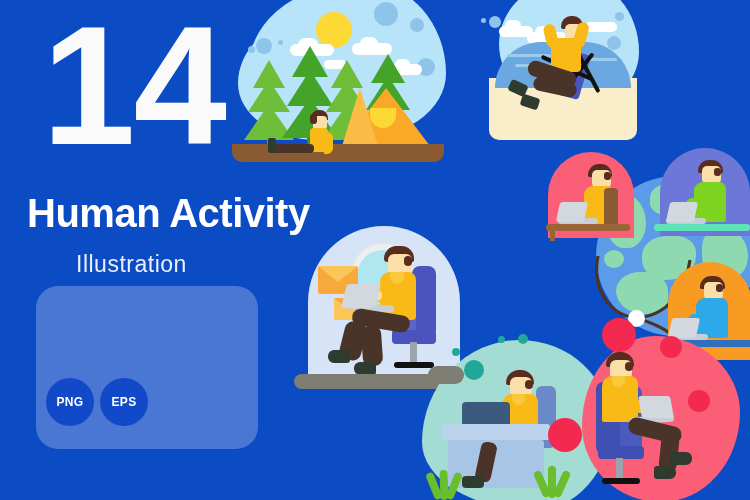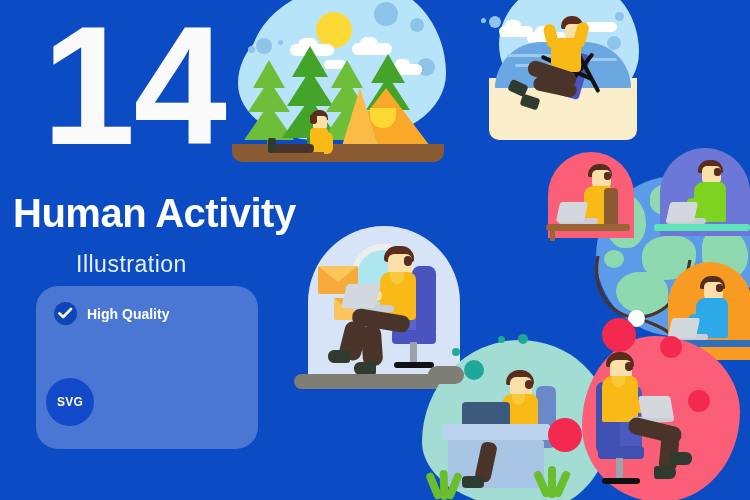--- a/index.html
+++ b/index.html
@@ -12,21 +12,21 @@
   }
   .stage { position:absolute; inset:0; width:750px; height:500px; overflow:hidden; background:#0B4BC4; }
 
   
   .numeral {
     position:absolute; left:42px; top:2px;
     font-size:168px; line-height:168px; font-weight:700;
     color:#FAFAFA; letter-spacing:-2px;
   }
   .title {
-    position:absolute; left:13px; top:190px;
+    position:absolute; left:27px; top:190px;
     font-size:40px; line-height:46px; font-weight:700;
     color:#FFFFFF; letter-spacing:-0.5px;
   }
   .subtitle {
     position:absolute; left:76px; top:250px;
     font-size:23px; line-height:28px; font-weight:300;
     color:#EAF0FB; letter-spacing:0.5px;
   }
 
   
@@ -232,31 +232,24 @@
       <div class="shoe" style="position:absolute;left:20px;top:82px;width:18px;height:12px;border-radius:3px;transform:rotate(24deg);"></div>
       <div class="shoe" style="position:absolute;left:32px;top:96px;width:18px;height:12px;border-radius:3px;transform:rotate(18deg);"></div>
     </div>
   </div>
 
   <div class="numeral">14</div>
   <div class="title">Human Activity</div>
   <div class="subtitle">Illustration</div>
 
   <div class="feature-card">
-    <div class="feature-row r1">
-      <span class="check">
-        <svg width="15" height="13" viewBox="0 0 15 13">
-            <path d="M1.5 6.5 L5.2 10 L13 2" stroke="#FFFFFF" stroke-width="2.6" fill="none" stroke-linecap="round" stroke-linejoin="round"></path>
-          </svg>
-      </span>
-      <span class="feature-label">High Quality</span>
-    </div>
 
     <div class="badges">
-      <div class="badge">SVG</div>
+      <div class="badge">PNG</div>
+      <div class="badge">EPS</div>
     </div>
   </div>
 
   <div class="scene" id="office">
     <div class="arch"></div>
     <div class="win-frame"></div>
     <div class="win-glass"></div>
 
     <div>
       <div style="position:absolute;left:24px;top:44px;width:40px;height:28px;background:#F7A93B;border-radius:2px;"></div>

